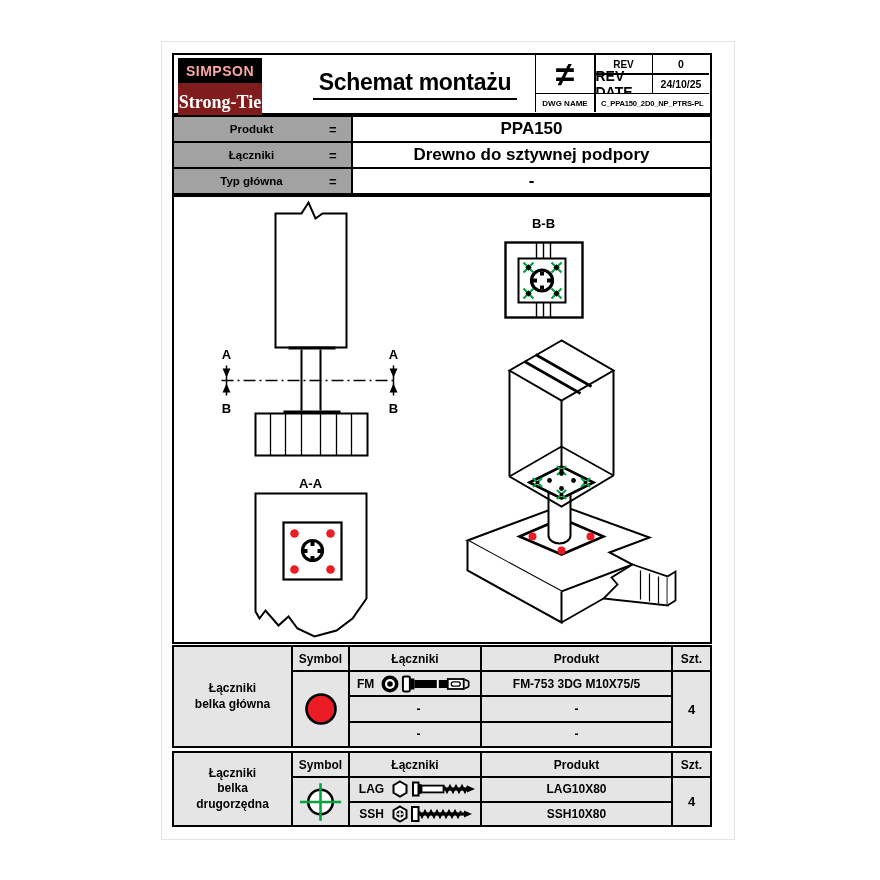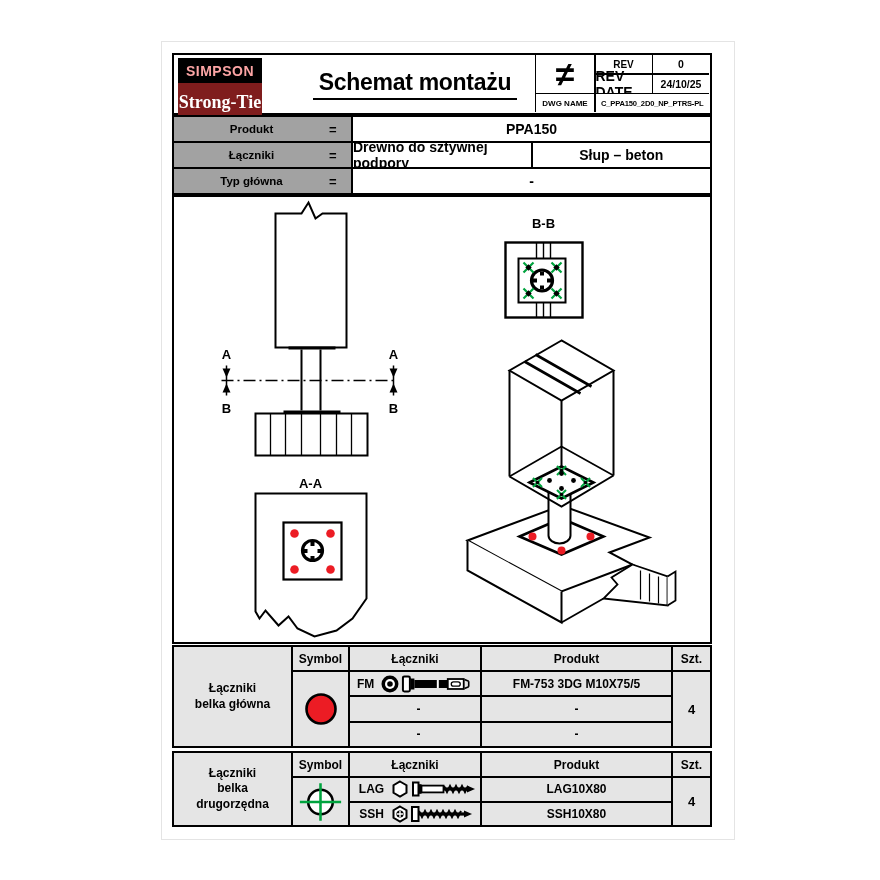--- a/index.html
+++ b/index.html
@@ -25,21 +25,21 @@
   .rev-label{font-size:10px;} .rev-value{font-size:10.5px;}
   .revdate-label{font-size:14px;} .dwg-label{font-size:8px;}
   .dwg-value{grid-area:3/2/4/4;font-size:7.6px;letter-spacing:-.2px;}
 
   
   .specrow{left:172px;width:540px;height:28px;border:2.5px solid #000;display:flex;background:#fff;}
   .spec-label{width:177px;background:#a2a2a2;border-right:2.5px solid #000;display:flex;align-items:center;}
   .spec-label .lbl{flex:1;text-align:center;font-weight:bold;font-size:11.5px;}
   .spec-label .eq{width:22px;font-weight:bold;font-size:13px;text-align:left;}
   .spec-vals{flex:1;display:flex;}
-  .spec-val{flex:1;display:flex;align-items:center;justify-content:center;font-weight:bold;font-size:14px;}
+  .spec-val{flex:1;display:flex;align-items:center;justify-content:center;font-weight:bold;font-size:17px;}
   .spec-val + .spec-val{border-left:2.5px solid #000;}
 
   
   .drawbox{left:172px;top:195px;width:540px;height:449px;border:2.5px solid #000;background:#fff;}
   svg text{font-family:"Liberation Sans",sans-serif;font-weight:bold;}
 
   
   .ftable{left:172px;width:540px;border:2.5px solid #000;display:grid;background:#000;gap:2px;
           grid-template-columns:117px 55px 130px 189px 1fr;}
   .ftable>div{background:#e5e5e5;display:flex;align-items:center;justify-content:center;}
@@ -82,21 +82,20 @@
       <div class="spec-val">PPA150</div>
     </div>
 </div>
 <div class="abs specrow" style="top:141px;">
   <div class="spec-label">
       <span class="lbl">Łączniki</span>
       <span class="eq">=</span>
     </div>
   <div class="spec-vals">
     <div class="spec-val">Drewno do sztywnej podpory</div>
-    <div class="spec-val">Słup – beton</div>
   </div>
 </div>
 <div class="abs specrow" style="top:167px;">
   <div class="spec-label">
       <span class="lbl">Typ główna</span>
       <span class="eq">=</span>
     </div>
   <div class="spec-vals">
       <div class="spec-val">-</div>
     </div>

